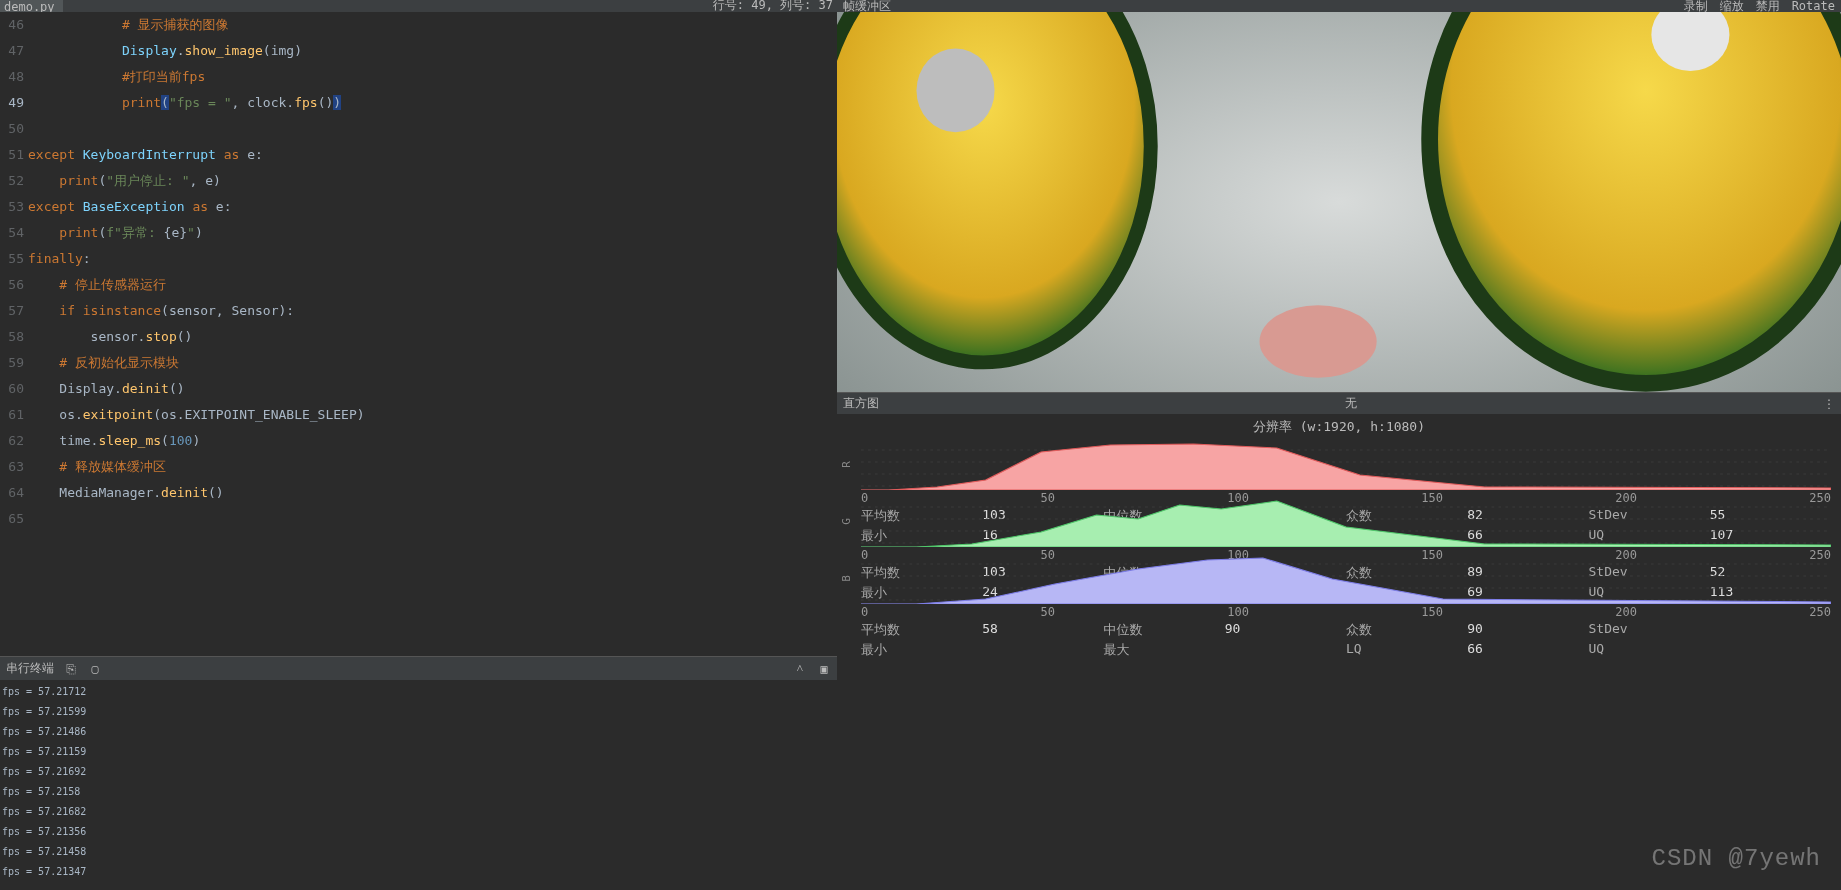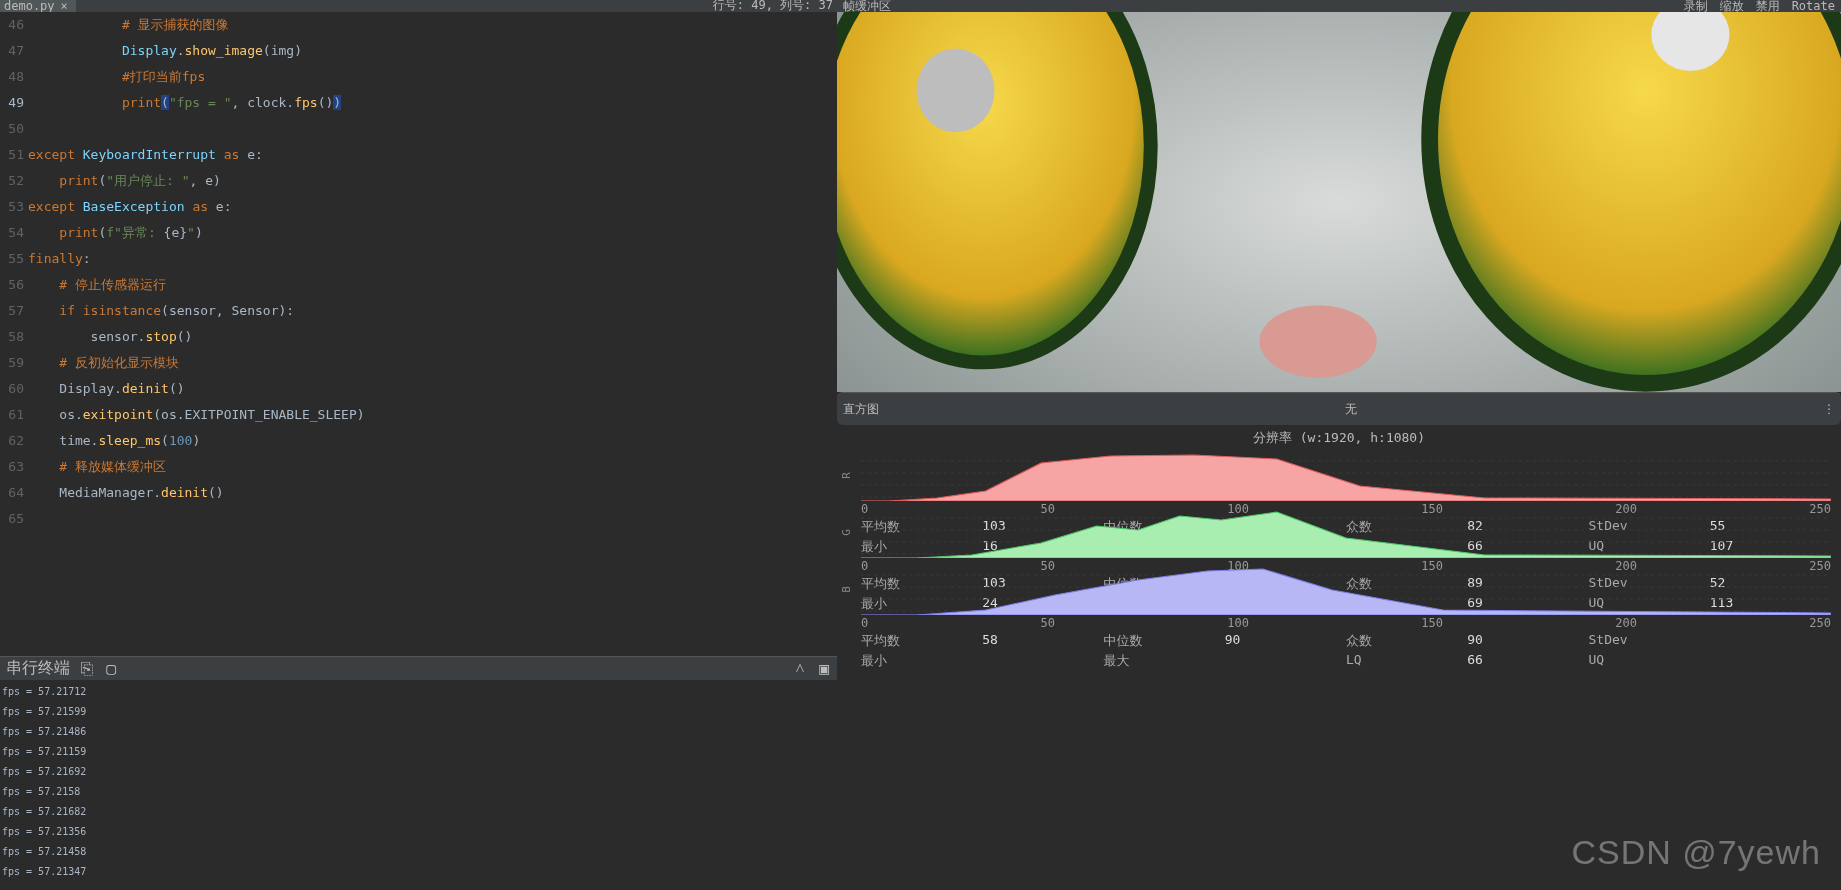--- a/index.html
+++ b/index.html
@@ -4,68 +4,68 @@
 <style>
 * { margin:0; padding:0; box-sizing:border-box; }
 body { font-family:"Consolas","Microsoft YaHei",monospace; font-size:14px; background:#2b2b2b; color:#a9b7c6; overflow:hidden; width:1841px; height:890px; position:relative; }
 
 
 .left-pane { position:absolute; left:0; top:0; width:837px; height:890px; display:flex; flex-direction:column; }
 .right-pane { position:absolute; left:837px; top:0; right:0; height:890px; display:flex; flex-direction:column; background:#2b2b2b; }
 
 
 .tabbar { height:12px; background:#3c3f41; display:flex; align-items:center; font-size:12px; color:#bbb; }
-.tab { height:12px; padding:0 8px 0 4px; background:#515658; display:flex; align-items:center; gap:6px; }
+.tab { height:12px; padding:0 8px 0 4px; background:#515658; display:flex; align-items:center; gap:6px;flex-direction:column; }
 .tabclose { color:#bbb; cursor:pointer; }
 .status-r { position:absolute; right:4px; top:-3px; font-size:12px; color:#bbb; }
 
 
 .code-wrap { flex:1; display:flex; background:#2b2b2b; overflow:hidden; font-size:13px; line-height:26px; }
 .gutter { width:28px; text-align:right; padding-right:4px; color:#606366; user-select:none; }
 .gutter .cursor-line { color:#a9b7c6; }
 .code { flex:1; white-space:pre; }
 .kw { color:#cc7832; }
 .str { color:#6a8759; }
 .num { color:#6897bb; }
 .cm { color:#cc7832; }
 .fn { color:#ffc66d; }
 .id { color:#7dd3fc; }
 .sel { background:#214283; color:#a9b7c6; }
 .sel2 { background:#214283; }
 
 
-.term-bar { height:24px; background:#3c3f41; border-top:1px solid #555; display:flex; align-items:center; padding:0 6px; gap:10px; font-size:16px; color:#bbb; }
+.term-bar { height:24px; background:#3c3f41; border-top:1px solid #555; display:flex; align-items:center; padding:0 6px; gap:10px; font-size:12px; color:#bbb; }
 .term-bar .spacer { flex:1; }
 .term-icon { width:14px; height:14px; display:inline-flex; align-items:center; justify-content:center; color:#bbb; }
 .term-body { height:210px; background:#2b2b2b; font-size:10px; line-height:20px; padding:2px 0 0 2px; font-family:Consolas,monospace; color:#a9b7c6; }
 
 
 .rtbar { height:12px; background:#3c3f41; display:flex; align-items:center; justify-content:flex-end; font-size:12px; color:#bbb; gap:12px; padding:0 6px; }
 .rtbar .lbl { margin-right:auto; }
 
 
 .preview { height:380px; background:#555; position:relative; overflow:hidden; }
 .preview svg { width:100%; height:100%; }
 
 
-.hbar { height:33px; background:#3c3f41; border-top:1px solid #555; display:flex; align-items:center; font-size:12px; color:#bbb;border-radius:6px; }
+.hbar { height:22px; background:#3c3f41; border-top:1px solid #555; display:flex; align-items:center; font-size:12px; color:#bbb; }
 .hbar .lab { padding:0 6px; }
 .hbar .center { flex:1; text-align:center; }
 .hreso { text-align:center; font-size:13px; color:#bbb; padding:4px 0; }
 
 .histo { padding:0 10px 0 24px; position:relative; }
 .hchan { position:relative; height:55px; margin-bottom:2px; }
 .hchan-lab { position:absolute; left:-18px; top:18px; font-size:11px; color:#888; transform:rotate(-90deg); }
 .hchan svg { width:100%; height:50px; display:block; }
 .hticks { display:flex; justify-content:space-between; font-size:12px; color:#999; padding:1px 0 2px 0; }
 .hstats { display:grid; grid-template-columns:repeat(8,1fr); font-size:13px; color:#bbb; row-gap:2px; padding-bottom:1px; }
 .hstats div:nth-child(odd){ color:#aaa; }
 .hstats div:nth-child(even){ color:#ddd; }
 
-.watermark { position:absolute; right:20px; bottom:18px; font-size:34px; color:rgba(255,255,255,0.35); font-family:Liberation Sans, sans-serif; font-weight:400; pointer-events:none; letter-spacing:1px;margin-left:36px; }
+.watermark { position:absolute; right:20px; bottom:18px; font-size:24px; color:rgba(255,255,255,0.35); font-family:Liberation Mono, monospace; font-weight:400; pointer-events:none; letter-spacing:1px;margin-left:36px; }
 </style>
 </head>
 <body>
 
 <div class="left-pane">
   <div class="tabbar">
     <div class="tab">
       <span>demo.py</span>
       <span class="tabclose">×</span>
     </div>

